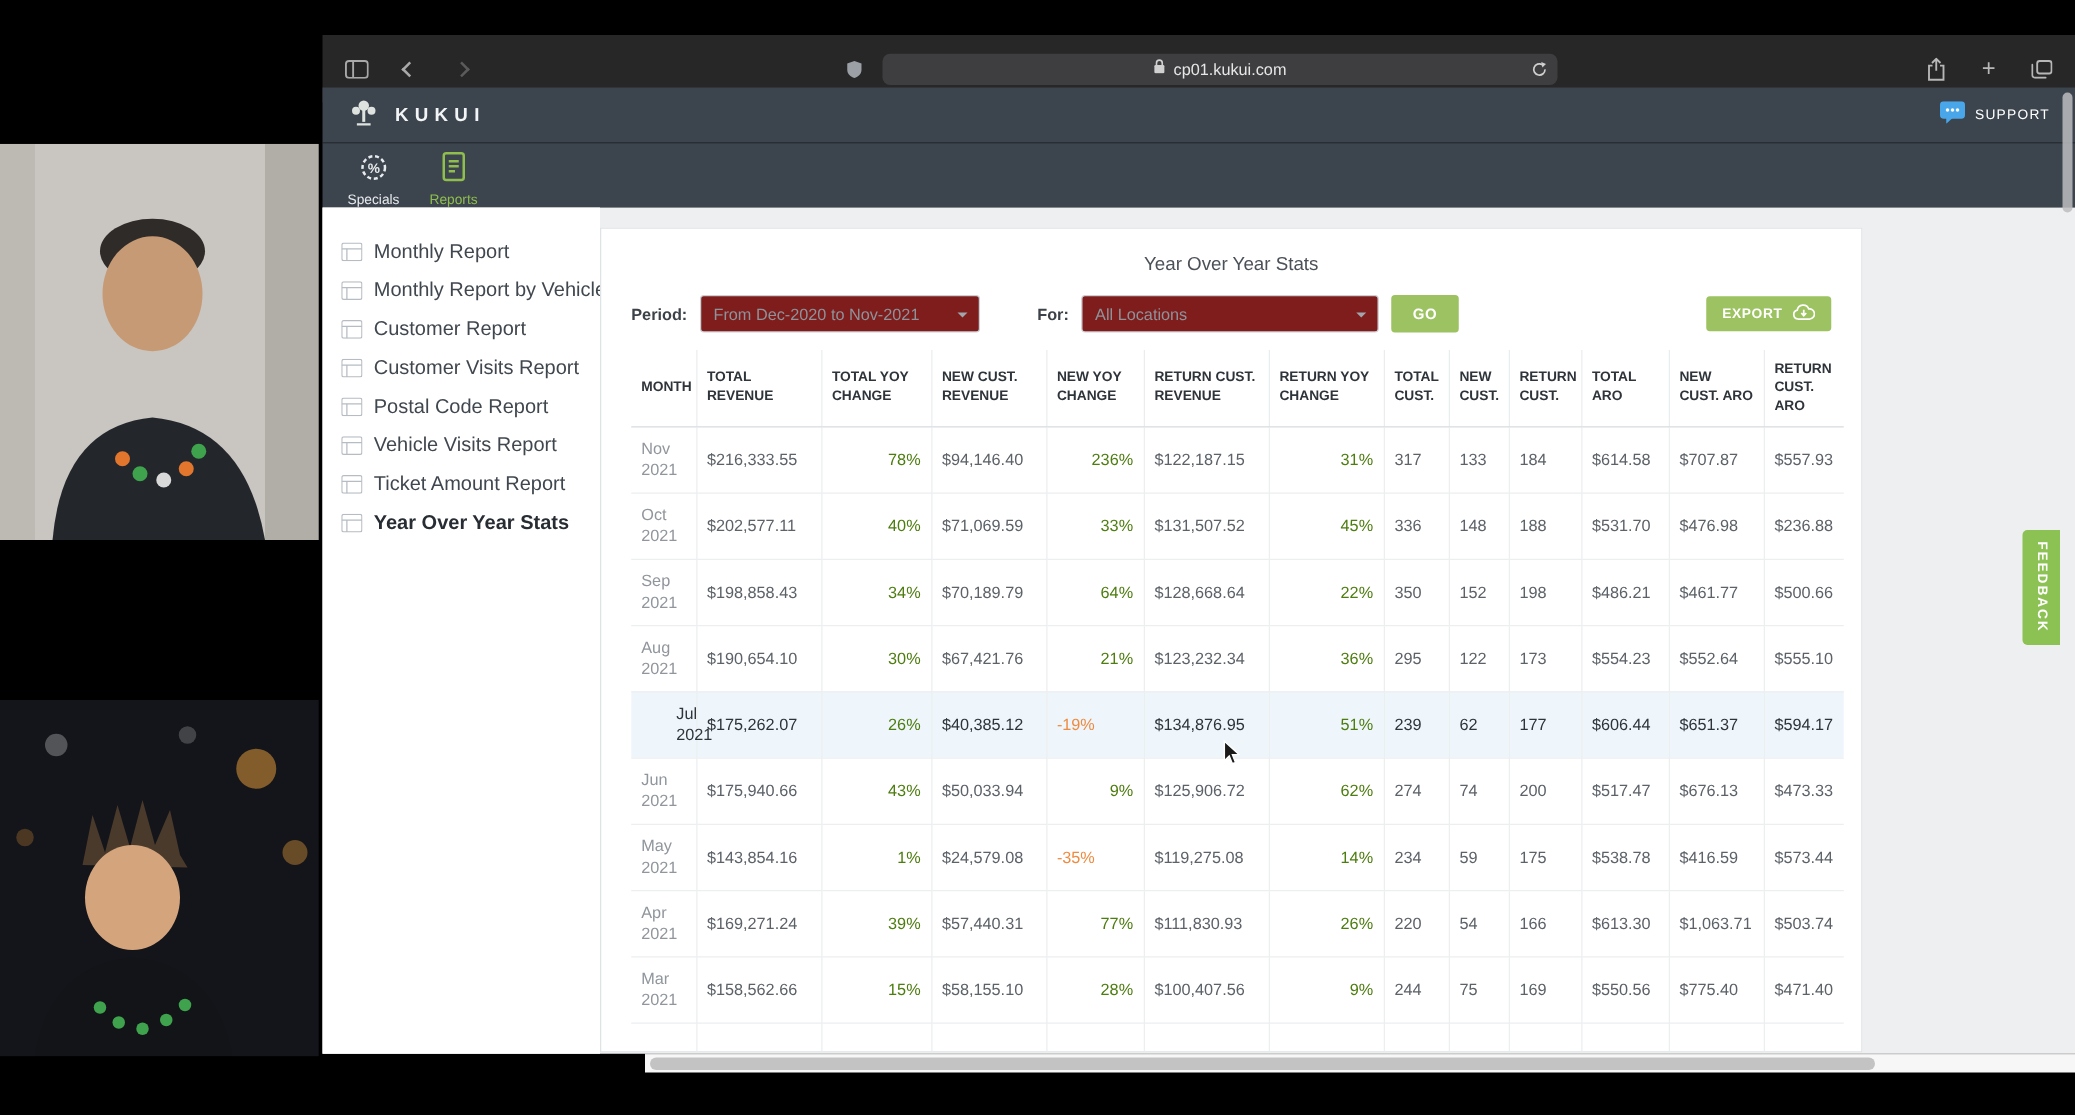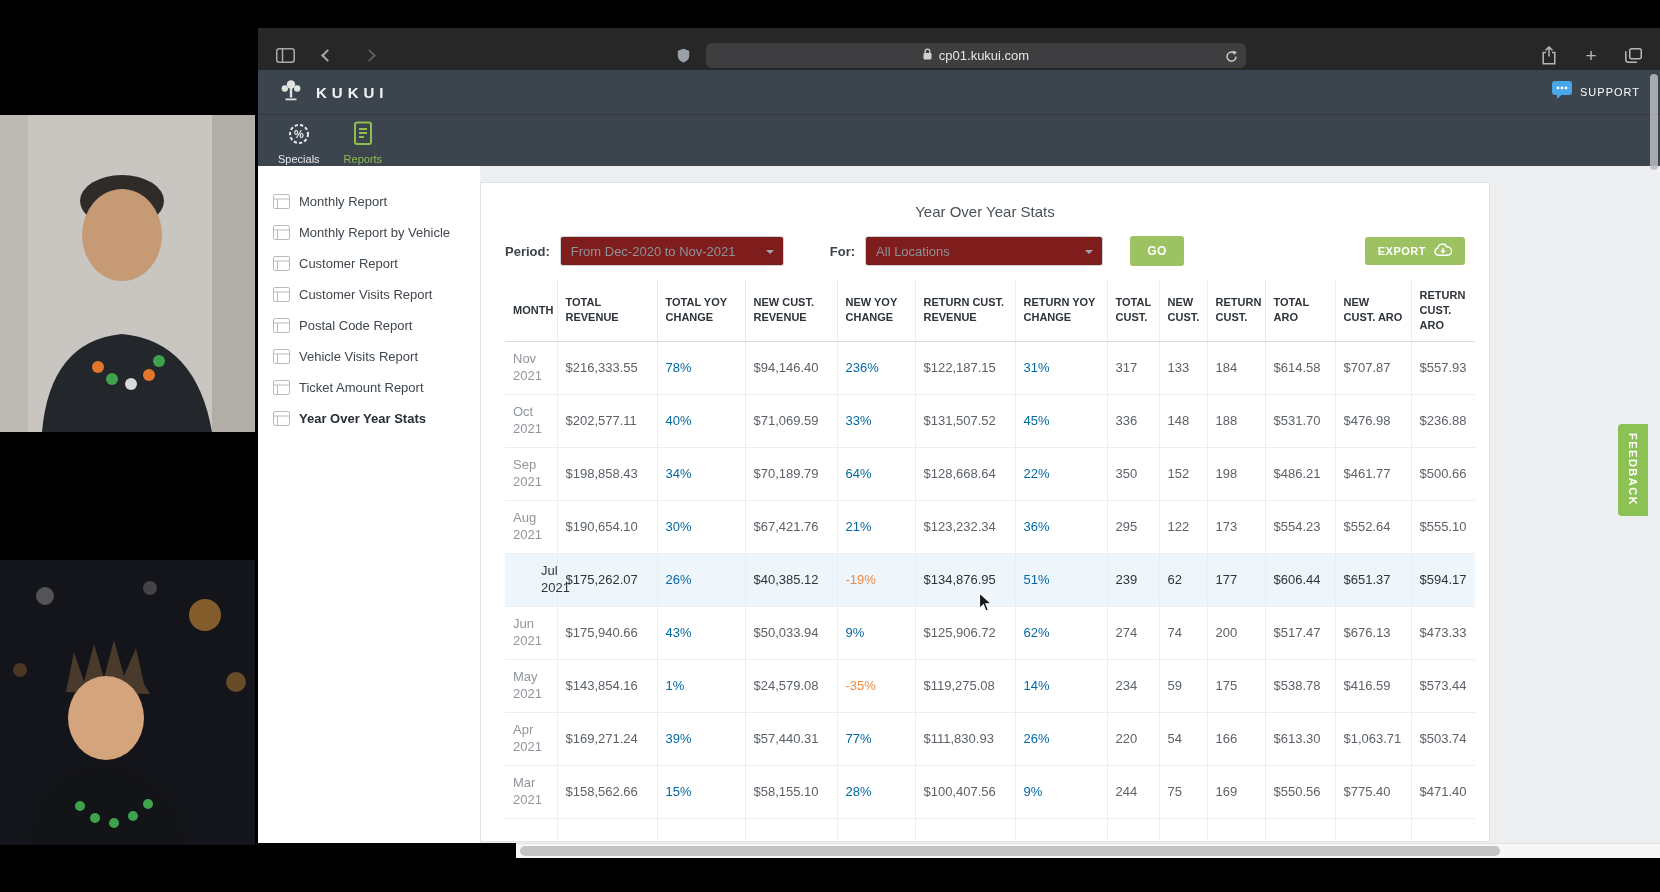--- a/index.html
+++ b/index.html
@@ -40,52 +40,52 @@
              border-top:1px solid rgba(0,0,0,.18); display:flex; gap:24px; padding:4px 0 0 20px; }
   .nav-item { display:flex; flex-direction:column; align-items:center; gap:2px; padding-top:2px; }
   .nav-label { font-size:11px; color:#e7eaed; }
   .nav-item.active .nav-label { color:#8fbe4f; }
   .nav-underline { width:36px; height:2px; background:#dfe4e8; margin-top:2px; border-radius:1px; }
 
   .content { position:absolute; left:0; top:166px; width:100%; height:677px; background:#edeff1; display:flex; }
   .sidebar { width:222px; background:#fff; padding-top:20px; flex:none; }
   .side-item { display:flex; align-items:center; gap:9px; height:31px; padding-left:15px; cursor:default; }
   .side-icon { display:flex; width:17px; }
-  .side-label { font-size:13px; color:#40474e; white-space:nowrap; }
+  .side-label { font-size:16px; color:#40474e; white-space:nowrap; }
   .side-item.active .side-label { color:#272d33; font-weight:bold; }
 
   .main { flex:1; padding-top:16px; }
   .card { width:1010px; height:660px; background:#fff; border:1px solid #dfe3e6; padding:12px 24px 0; overflow:hidden; }
   .card-title { text-align:center; font-size:15px; color:#4b5157; padding:8px 0 16px; }
 
   .controls { display:flex; align-items:center; }
   .ctl-label { font-size:13px; font-weight:bold; color:#3c4248; margin-right:10px; }
   .dd { height:30px; border:1px solid #ccd1d5; border-radius:3px; background:#7f1d1d; display:flex;
         align-items:center; padding:0 26px 0 10px; color:#8d939a; font-size:13px; position:relative; cursor:default; }
   .dd::after { content:""; position:absolute; right:9px; top:13px; border:4px solid transparent; border-top-color:#a0a6ac; }
   .dd-period { width:224px; }
-  .dd-loc { width:238px; margin-right:27px; }
+  .dd-loc { width:238px; margin-right:10px; }
   .gap-for { margin-left:46px; }
   .btn { background:#9cc261; border:none; border-radius:3px; color:#fff; font-weight:bold;
          display:flex; align-items:center; justify-content:center; cursor:default; }
   .btn-go { width:54px; height:30px; font-size:12px; letter-spacing:.5px; }
   .btn-export { margin-left:auto; height:28px; padding:0 13px; font-size:11px; letter-spacing:.5px; gap:8px; }
 
   table.stats { width:100%; border-collapse:collapse; table-layout:fixed; margin-top:14px; }
   .stats th { font-size:11px; font-weight:bold; color:#2e343a; text-align:left; vertical-align:middle;
               padding:8px; line-height:1.35; height:46px; border-bottom:1px solid #d7dbde; border-right:1px solid #eaedef; }
   .stats th:last-child { border-right:none; }
   .stats td { height:53px; padding:0 8px; font-size:13px; color:#5c6268; vertical-align:middle;
               border-bottom:1px solid #eceef0; border-right:1px solid #eceef0; }
   .stats td:last-child { border-right:none; }
   .stats td.month span { display:block; color:#90969c; line-height:1.3; }
   .stats tr.hl { background:#eef6fb; }
   .stats tr.hl td { color:#2e343a; }
   .stats tr.hl td.month span { color:#2e343a; font-weight:normal;margin-left:28px; }
-  .stats td.pct.pos { color:#0369a1; }
+  .stats td.pct.pos { color:#4d7c0f;text-align:right; }
   .stats td.pct.neg { color:#ee8b41; }
   .stats th:nth-child(1){width:52px} .stats th:nth-child(2){width:100px} .stats th:nth-child(3){width:88px}
   .stats th:nth-child(4){width:92px} .stats th:nth-child(5){width:78px} .stats th:nth-child(6){width:100px}
   .stats th:nth-child(7){width:92px} .stats th:nth-child(8){width:52px} .stats th:nth-child(9){width:48px}
   .stats th:nth-child(10){width:58px} .stats th:nth-child(11){width:70px} .stats th:nth-child(12){width:76px}
   .stats th:nth-child(13){width:64px}
   .stats tr.partial td { height:34px; border-bottom:none; }
 
   .hscroll { position:absolute; left:258px; top:843px; width:1402px; height:15px; background:#f7f7f7; border-top:1px solid #e2e2e2; }
   .hthumb { position:absolute; left:4px; top:2px; width:980px; height:10px; background:#c3c3c3; border-radius:5px; }

